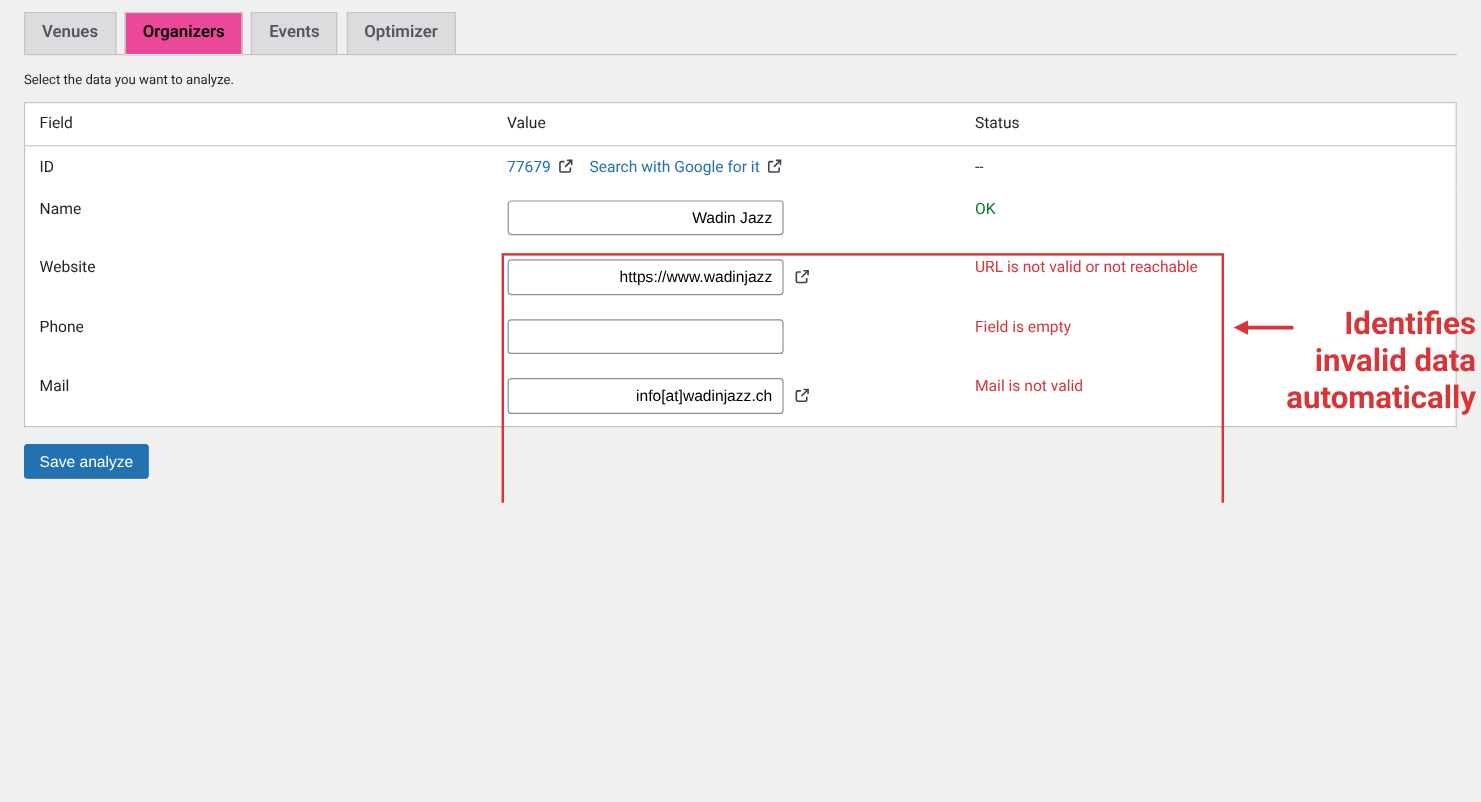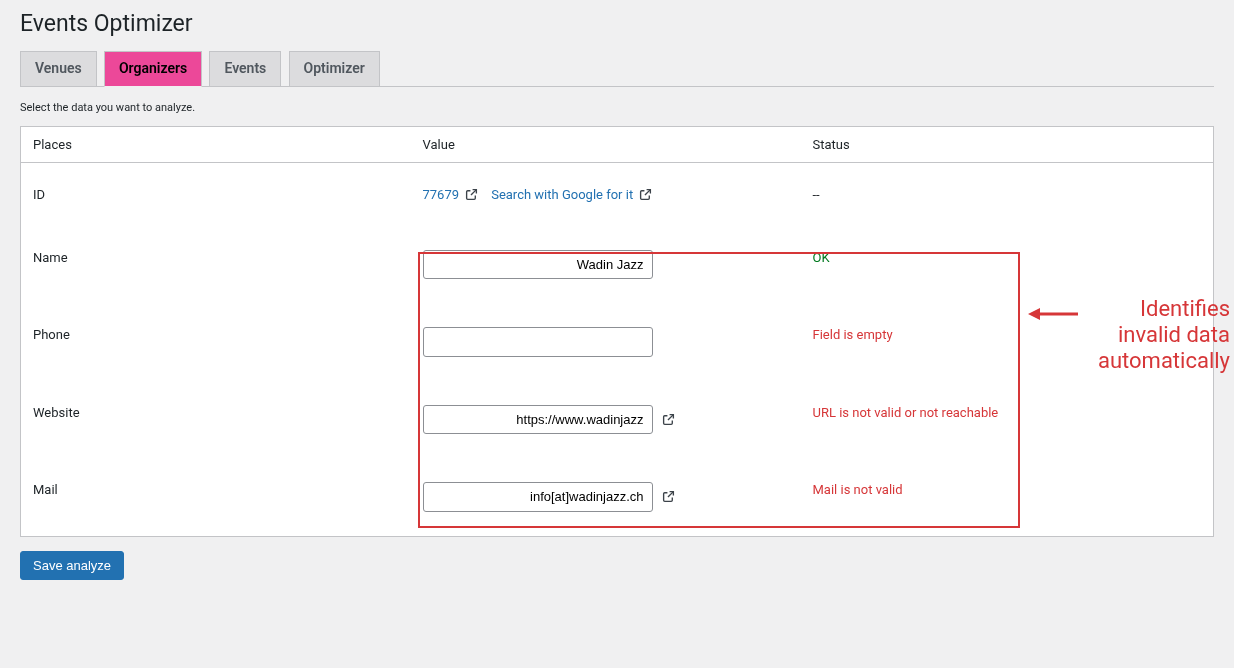--- a/index.html
+++ b/index.html
@@ -77,21 +77,21 @@
   }
   table.form-table thead th {
     text-align: left;
     font-weight: 400;
     padding: 10px 12px;
     border-bottom: 1px solid #c3c4c7;
     font-size: 13px;
     color: #1d2327;
   }
   table.form-table tbody td {
-    padding: 24px 12px;
+    padding: 10px 12px;
     vertical-align: top;
     font-size: 13px;
     margin-left: 24px;
   }
   table.form-table tbody td.label-cell {
     width: 390px;
     color: #1d2327;
   }
   table.form-table tbody td.value-cell {
     width: 390px;
@@ -130,22 +130,22 @@
     margin-left: 3px;
   }
   .highlight-box {
     position: absolute;
     border: 2px solid #d63638;
     pointer-events: none;
   }
   .annotation {
     position: absolute;
     color: #d63638;
-    font-size: 22px;
-    font-weight: 400;
+    font-size: 26px;
+    font-weight: 700;
     text-align: right;
     line-height: 1.2;
     pointer-events: none;
   }
   .arrow {
     position: absolute;
     pointer-events: none;
   }
   .btn-primary {
     display: inline-block;
@@ -157,37 +157,36 @@
     font-size: 13px;
     cursor: pointer;
     margin-top: 14px;
   }
   .rel { position: relative; }
 </style>
 </head>
 <body>
 
 <div class="wrap rel">
-  <h1>Events Optimizer</h1>
 
   <div class="nav-tab-wrapper">
     <a class="nav-tab">Venues</a>
     <a class="nav-tab active">Organizers</a>
     <a class="nav-tab">Events</a>
     <a class="nav-tab">Optimizer</a>
   </div>
 
   <p class="instruction">Select the data you want to analyze.</p>
 
 
   <div class="rel">
     <table class="form-table">
       <thead>
         <tr>
-          <th>Places</th>
+          <th>Field</th>
           <th>Value</th>
           <th>Status</th>
         </tr>
       </thead>
       <tbody>
 
         <tr>
           <td class="label-cell">ID</td>
           <td class="value-cell">
             <a class="link">77679</a>
@@ -214,40 +213,40 @@
         <tr>
           <td class="label-cell">Name</td>
           <td class="value-cell">
             <input type="text" value="Wadin Jazz" style="">
           </td>
           <td class="status-cell"><span class="status-ok">OK</span></td>
         </tr>
 
 
         <tr>
-          <td class="label-cell">Phone</td>
-          <td class="value-cell">
-            <input type="text" value="" style="">
-          </td>
-          <td class="status-cell"><span class="status-err">Field is empty</span></td>
-        </tr>
-
-        <tr>
           <td class="label-cell">Website</td>
           <td class="value-cell">
             <input type="text" value="https://www.wadinjazz" style="">
             <span class="ext-icon" style="margin-left:6px;">
               <svg viewBox="0 0 24 24" fill="none" stroke="#3c434a" stroke-width="2.5">
                   <path d="M14 3h7v7"></path>
                   <path d="M21 3l-10 10"></path>
                   <path d="M19 14v5a2 2 0 0 1-2 2H5a2 2 0 0 1-2-2V7a2 2 0 0 1 2-2h5"></path>
                 </svg>
             </span>
           </td>
           <td class="status-cell"><span class="status-err">URL is not valid or not reachable</span></td>
+        </tr>
+
+        <tr>
+          <td class="label-cell">Phone</td>
+          <td class="value-cell">
+            <input type="text" value="" style="">
+          </td>
+          <td class="status-cell"><span class="status-err">Field is empty</span></td>
         </tr>
 
         <tr>
           <td class="label-cell">Mail</td>
           <td class="value-cell">
             <input type="text" value="info[at]wadinjazz.ch" style="">
             <span class="ext-icon" style="margin-left:6px;">
               <svg viewBox="0 0 24 24" fill="none" stroke="#3c434a" stroke-width="2.5">
                   <path d="M14 3h7v7"></path>
                   <path d="M21 3l-10 10"></path>

